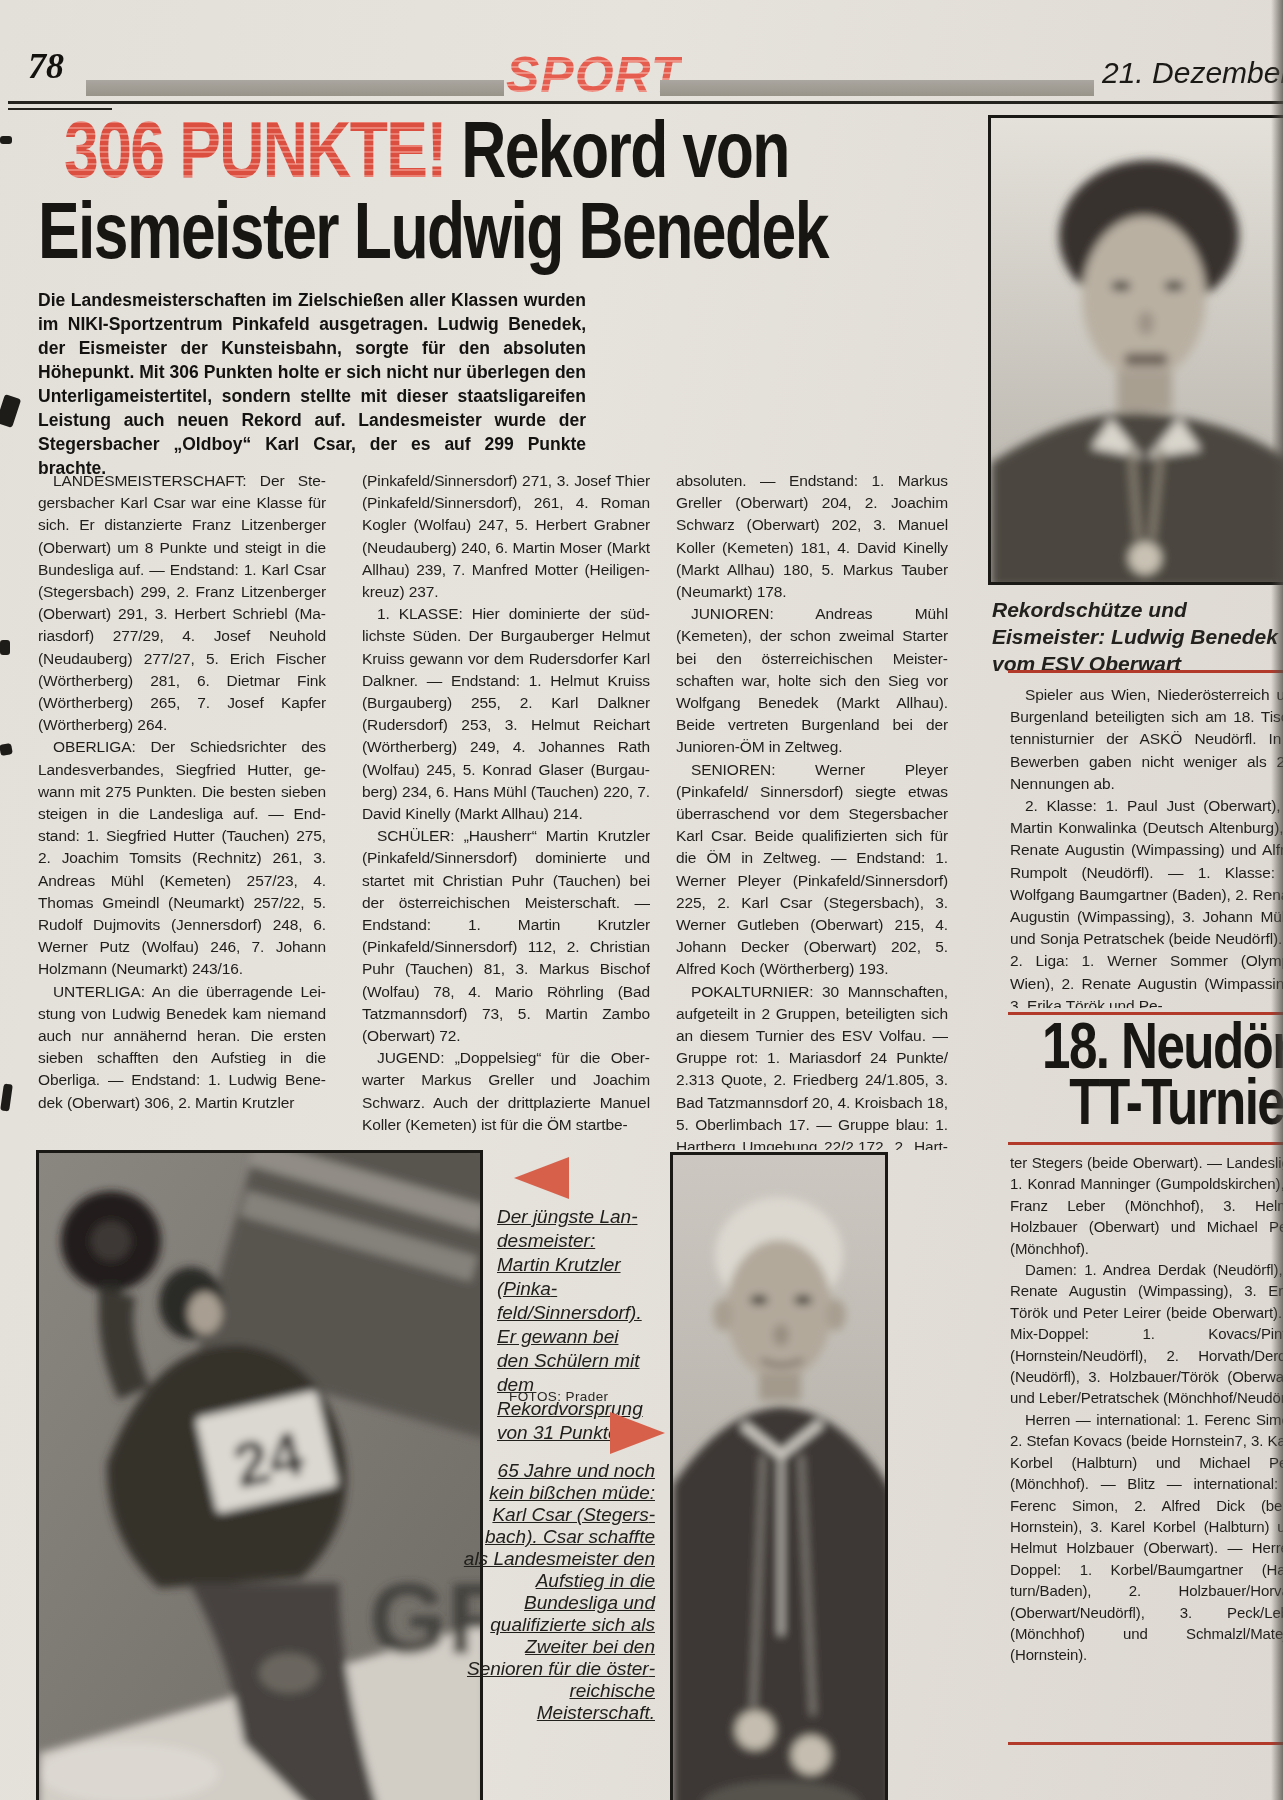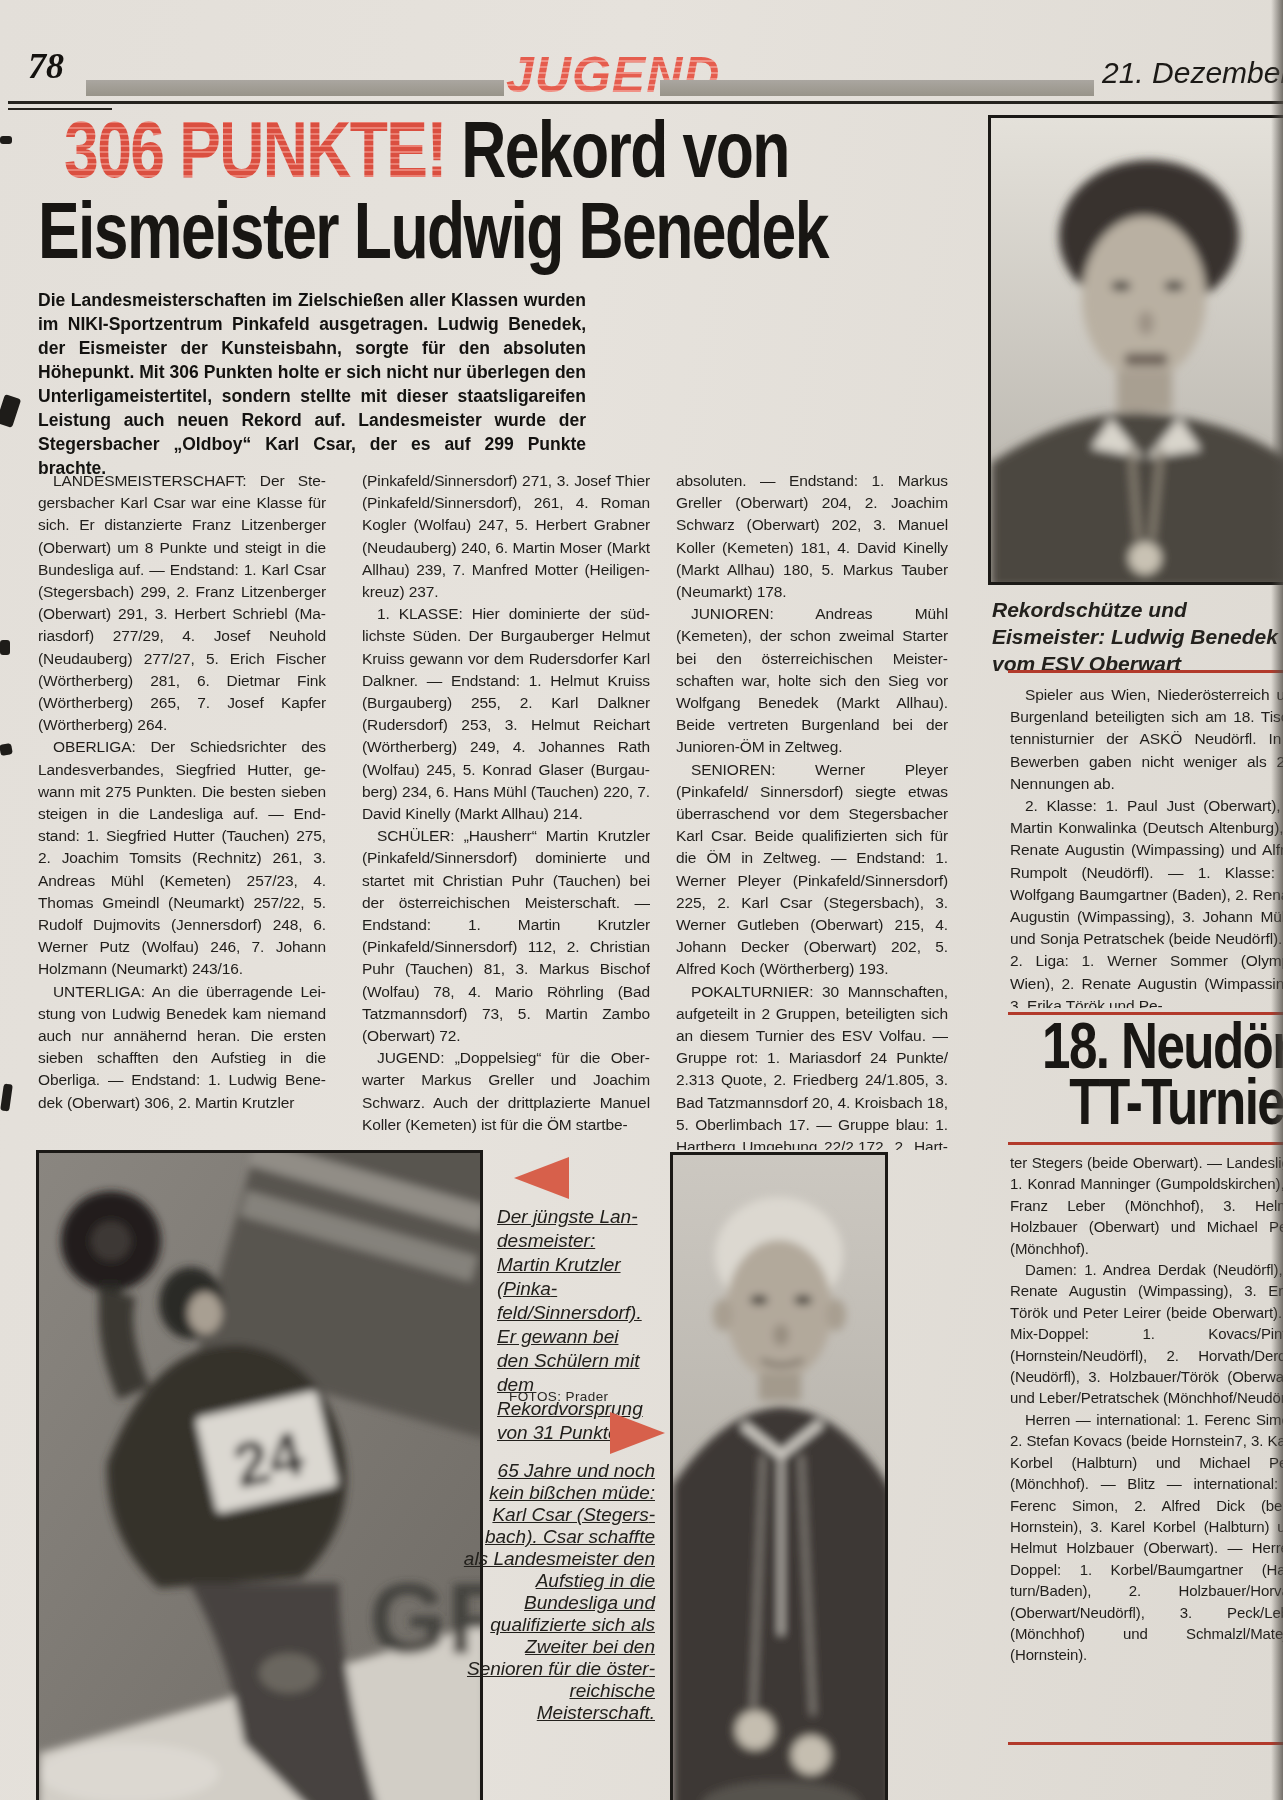--- a/index.html
+++ b/index.html
@@ -87,21 +87,21 @@
   .sm4{left:2px;top:1084px;width:9px;height:27px;transform:rotate(8deg);}
   .sm5{left:0;top:136px;width:12px;height:8px;}
 </style>
 </head>
 <body>
 
 <div class="page" data-name="newspaper-page">
 
   <div class="abs pagenum" data-name="page-number">78</div>
   <div class="abs bar bar-l" data-name="header-divider-left"></div>
-  <div class="abs sport" data-name="section-title">JUGEND</div>
+  <div class="abs sport" data-name="section-title">SPORT</div>
   <div class="abs bar bar-r" data-name="header-divider-right"></div>
   <div class="abs date" data-name="issue-date">21. Dezember 199</div>
   <div class="abs hrule" data-name="header-rule"></div>
   <div class="abs hrule2" data-name="header-rule-short"></div>
 
   <h1 class="abs hl hl1" data-name="main-headline-line1" style="margin:0;">
     <span class="kicker" data-name="headline-kicker">306 PUNKTE!</span><span data-name="headline-rest">Rekord von</span>
   </h1>
   <h1 class="abs hl hl2" data-name="main-headline-line2" style="margin:0;">Eismeister Ludwig Benedek</h1>
 

